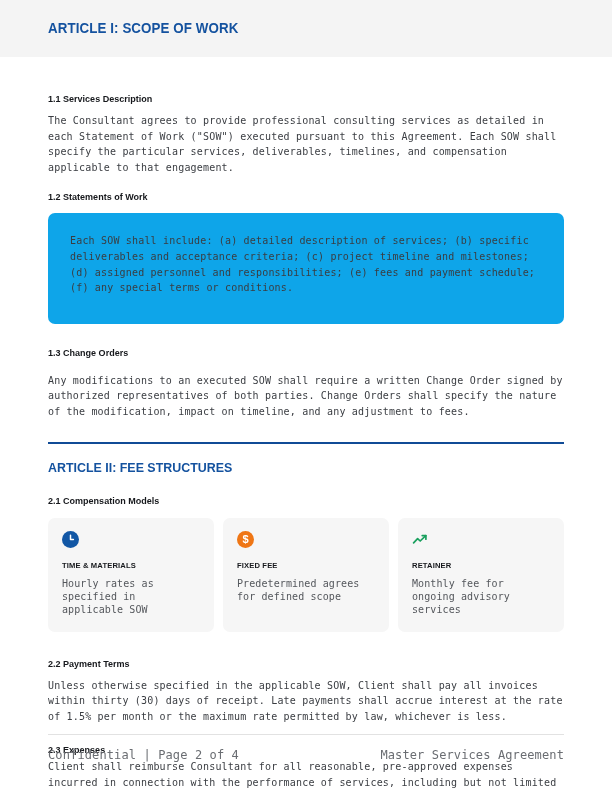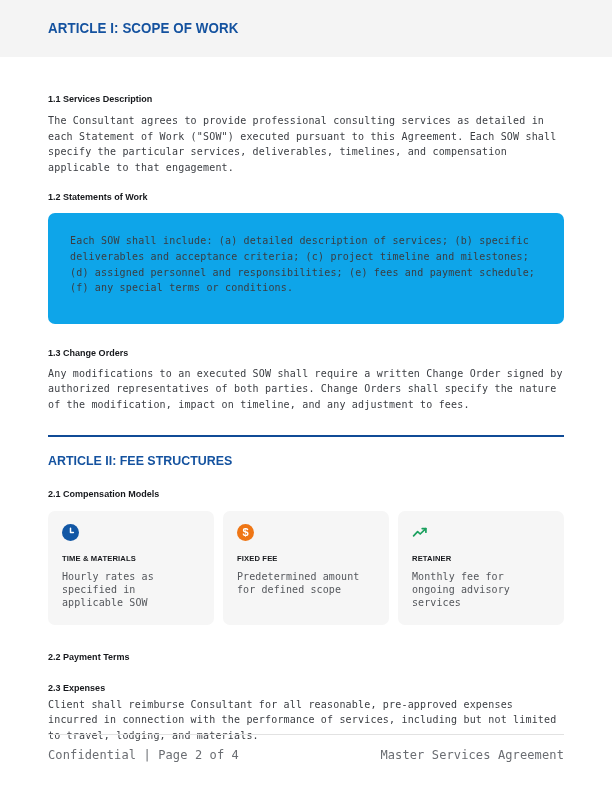--- a/index.html
+++ b/index.html
@@ -81,21 +81,21 @@
     margin-top: 11px;
     background: #0ea5e9;
     border-radius: 7px;
     padding: 20px 22px 28px 22px;
     box-sizing: border-box;
     width: 516px;
   }
   .callout .body-text { color: #3a3d42; }
 
   .block-1-3-head { margin-top: 23px; }
-  .block-1-3-text { margin-top: 8px; }
+  .block-1-3-text { margin-top: 15px; }
 
   .rule-blue {
     margin-top: 22px;
     height: 2px;
     background: #104b96;
     width: 516px;
   }
 
   .article2-title {
     margin-top: 16px;
@@ -237,37 +237,38 @@
         <div class="card-desc">Hourly rates as specified in applicable SOW</div>
       </div>
 
       <div class="card">
         <span class="card-icon">
           <span class="icon-circle icon-dollar">
             <span>$</span>
           </span>
         </span>
         <div class="card-title">FIXED FEE</div>
-        <div class="card-desc">Predetermined amount for defined scope</div>
+        <div class="card-desc">Predetermined agrees for defined scope</div>
       </div>
 
       <div class="card">
         <span class="card-icon">
           <svg width="17" height="17" viewBox="0 0 17 17">
             <path d="M1.6 11.8 L5.6 7.6 L8.2 10.0 L13.8 4.6" stroke="#1aa05e" stroke-width="1.7" fill="none" stroke-linecap="round" stroke-linejoin="round"></path>
             <path d="M10.2 4.6 L13.9 4.6 L13.9 8.2" stroke="#1aa05e" stroke-width="1.7" fill="none" stroke-linecap="round" stroke-linejoin="round"></path>
           </svg>
         </span>
         <div class="card-title">RETAINER</div>
         <div class="card-desc">Monthly fee for ongoing advisory services</div>
       </div>
 
     </div>
 
     <div class="sec-head block-2-2-head">2.2 Payment Terms</div>
+    <div class="body-text block-2-2-text">Unless otherwise specified in the applicable SOW, Client shall pay all invoices within thirty (30) days of receipt. Late payments shall accrue interest at the rate of 1.5% per month or the maximum rate permitted by law, whichever is less.</div>
 
     <div class="sec-head block-2-3-head">2.3 Expenses</div>
     <div class="body-text block-2-3-text">Client shall reimburse Consultant for all reasonable, pre-approved expenses incurred in connection with the performance of services, including but not limited to travel, lodging, and materials.</div>
 
   </div>
 
   <div class="footer-rule"></div>
   <div class="footer">
     <span>Confidential | Page 2 of 4</span>
     <span>Master Services Agreement</span>

